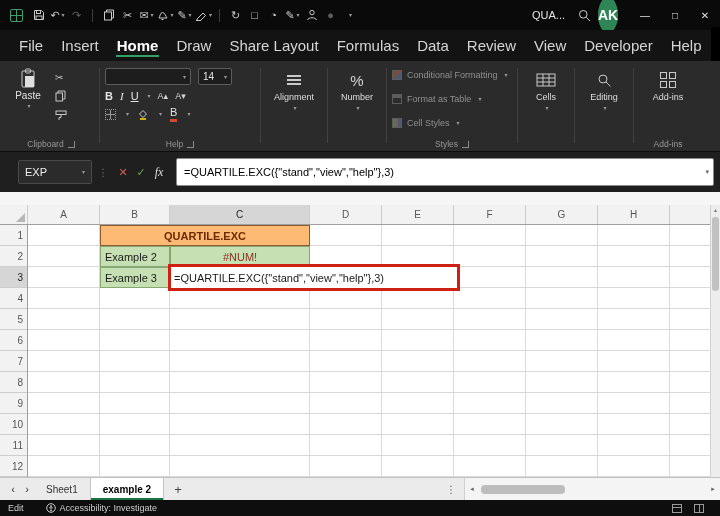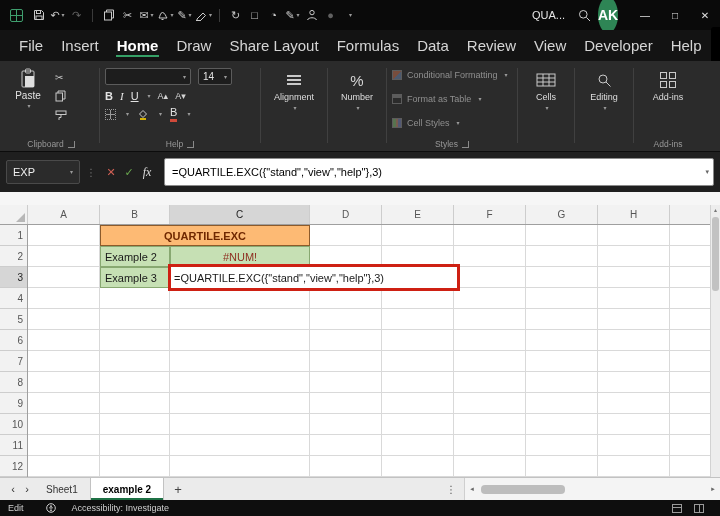--- a/index.html
+++ b/index.html
@@ -76,21 +76,21 @@
   .strow{display:flex;align-items:center;gap:5px;font-size:9px;color:#8f8f8f;white-space:nowrap}
   .stic{width:10px;height:10px;border:1px solid #777;opacity:.65;flex:0 0 auto}
   .stic.cf{background:linear-gradient(135deg,#a06048 0 50%,#5f7291 50%)}
   .stic.ft{background:linear-gradient(#777 0 3px,transparent 3px)}
   .stic.cs{background:linear-gradient(90deg,#6f9a63 0 33%,#a07763 33% 66%,#67719a 66%)}
   .grid4{display:grid;grid-template-columns:7px 7px;grid-auto-rows:7px;gap:2px}
   .grid4 span{border:1px solid #c9c9c9}
 
   
   .fbar{position:absolute;left:0;top:152px;width:720px;height:40px;background:#1f1f1f;
-    display:flex;align-items:center;padding-left:6px}
+    display:flex;align-items:center;padding-left:18px}
   .namebox{width:74px;height:24px;background:#2b2b2b;border:1px solid #4a4a4a;border-radius:2px;
     display:flex;align-items:center;justify-content:space-between;padding:0 6px;color:#eee;font-size:11px}
   .fdots{color:#777;font-size:10px;margin:0 6px}
   .fbtn{width:18px;text-align:center;font-size:11px}
   .cancel{color:#d16055}
   .enter{color:#6aa84f}
   .fx{color:#ddd;font-style:italic;font-family:"Liberation Serif",serif;font-size:12px}
   .finput{flex:1;height:28px;background:#fff;border:1px solid #8a8a8a;border-radius:2px;
     margin:0 6px 0 8px;display:flex;align-items:center;padding:0 4px 0 7px}
   .ftext{flex:1;font-size:11px;color:#000;white-space:nowrap;overflow:hidden}
@@ -147,21 +147,21 @@
   .hscroll{display:flex;align-items:center;width:256px;height:100%;background:#f4f4f4;
     border-left:1px solid #cfcfcf;margin-right:0}
   .harrow{width:14px;font-size:7px;color:#666;text-align:center}
   .htrack{flex:1;height:9px;position:relative}
   .hthumb{position:absolute;left:2px;top:0;width:84px;height:9px;background:#bdbdbd;border-radius:4px}
 
   
   .statusbar{position:absolute;left:0;top:500px;width:720px;height:16px;background:#0e0e0e;
     display:flex;align-items:center;color:#cfcfcf;font-size:9px}
   .smode{padding:0 14px 0 8px}
-  .sacc{display:flex;align-items:center;gap:16px;padding:0 8px}
+  .sacc{display:flex;align-items:center;gap:4px;padding:0 8px}
   .sicons{margin-left:auto;display:flex;gap:12px;margin-right:16px;align-items:center}
   .vi{width:10px;height:9px;border:1px solid #9a9a9a}
   .vi.page{background:linear-gradient(#9a9a9a,#9a9a9a) 0 2px/100% 1px no-repeat}
   .vi.brk{background:linear-gradient(#9a9a9a,#9a9a9a) 50% 0/1px 100% no-repeat}
   svg{display:block}
 </style>
 </head>
 <body>
 
 <div class="app">

